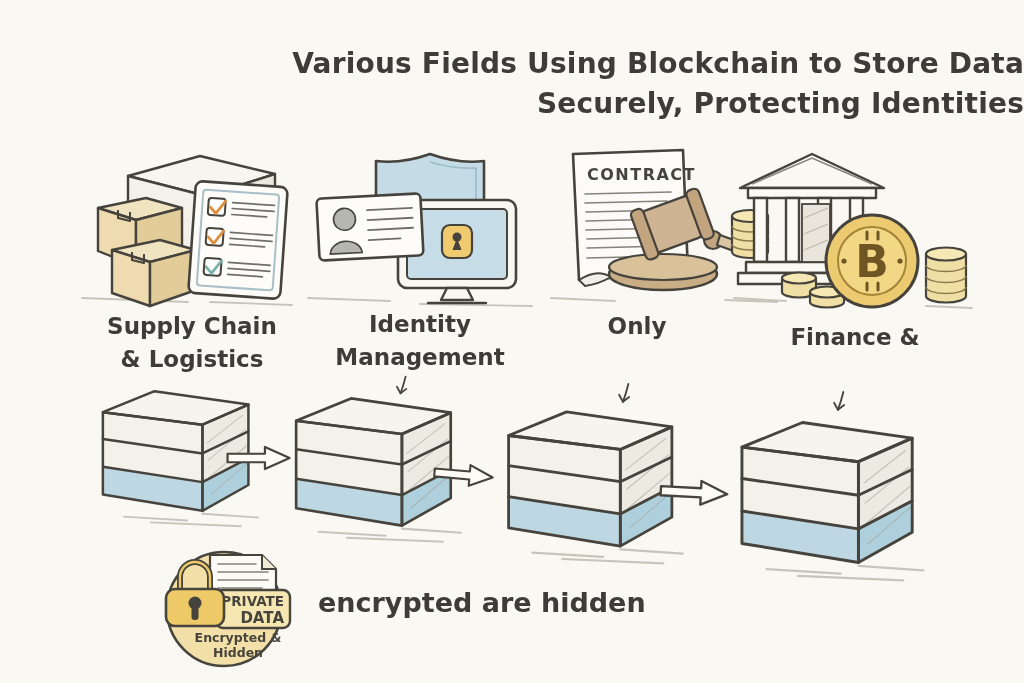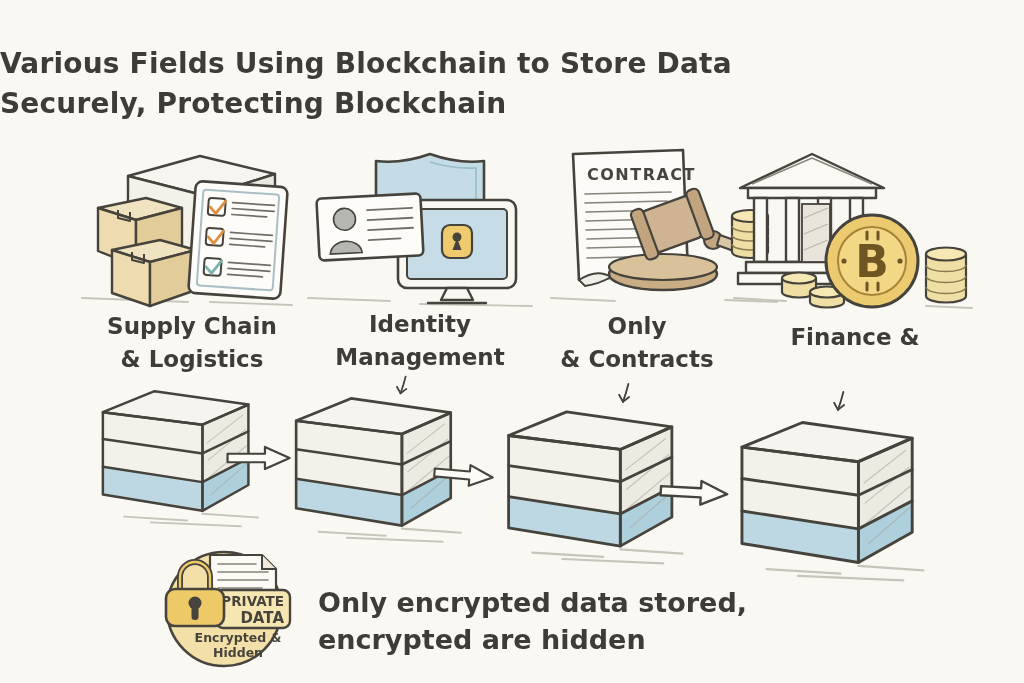--- a/index.html
+++ b/index.html
@@ -3,21 +3,21 @@
 <meta charset="utf-8">
 <style>
   html,body{margin:0;padding:0;background:#e8e6e0;}
   .canvas{
     position:relative;width:1024px;height:683px;overflow:hidden;
     background:#faf8f3;
     font-family:"DejaVu Sans","Liberation Sans",sans-serif;
     color:#3c3b37;
   }
   .title{
-    position:absolute;top:44px;left:0;width:1024px;text-align:left;
+    position:absolute;top:44px;left:0;width:1024px;text-align:right;
     font-size:28px;font-weight:700;line-height:40px;color:#3d3c38;letter-spacing:.2px;
   }
   .illu{position:absolute;}
   .caption{
     position:absolute;text-align:center;font-size:23px;font-weight:700;
     line-height:33px;color:#3d3c38;
   }
   .footer-note{
     position:absolute;left:318px;top:584px;font-size:27px;font-weight:700;
     line-height:37px;color:#3d3c38;
@@ -67,21 +67,21 @@
         <path d="M 9 26 L 17 20"></path>
       </g>
     </symbol>
   </defs>
 </svg>
 
 <div class="canvas">
 
   <div class="title">
     <div>Various Fields Using Blockchain to Store Data</div>
-    <div>Securely, Protecting Blockchain</div>
+    <div>Securely, Protecting Identities</div>
   </div>
 
   <svg class="illu" style="left:60px;top:148px" width="240" height="165" viewBox="0 0 240 165">
     <g stroke="#b3afa3" stroke-width="1.8" opacity=".7" stroke-linecap="round">
       <line x1="22" y1="150" x2="128" y2="154"></line>
         <line x1="150" y1="154" x2="232" y2="157"></line>
     </g>
     <g stroke="#45433c" stroke-width="2.4" stroke-linejoin="round">
       <polygon points="68,28 140,8 215,26 146,48" fill="#f7f5ef"></polygon>
       <polygon points="68,28 146,48 146,110 68,90" fill="#f3f1ea"></polygon>
@@ -255,21 +255,20 @@
   <div class="caption" style="left:82px;top:310px;width:220px">
     <span>Supply Chain</span><br>
     <span>&amp; Logistics</span>
   </div>
   <div class="caption" style="left:310px;top:308px;width:220px">
     <span>Identity</span><br>
     <span>Management</span>
   </div>
   <div class="caption" style="left:527px;top:310px;width:220px">
     <span>Only</span><br>
-    <span>&amp; Contracts</span>
   </div>
   <div class="caption" style="left:735px;top:321px;width:240px">
     <span>Finance &amp;</span><br>
   </div>
 
   <svg class="ptr-arrow" style="left:394px;top:372px" width="16" height="28" viewBox="0 0 22 32">
       <use href="#arrowDown"></use>
     </svg>
   <svg class="ptr-arrow" style="left:616px;top:378px" width="17" height="32" viewBox="0 0 22 32">
       <use href="#arrowDown"></use>
@@ -323,17 +322,16 @@
       <path d="M 28 45 L 28 32 A 15 15 0 0 1 58 32 L 58 45" fill="none" stroke="#eec968" stroke-width="2.4"></path>
       <rect x="14" y="44" width="58" height="37" rx="9" fill="#eec968" stroke="#46443c" stroke-width="2.6"></rect>
       <circle cx="43" cy="58" r="6.5" fill="#46443c"></circle>
       <rect x="39.5" y="61" width="7" height="14" rx="3" fill="#46443c"></rect>
     </g>
     <text x="86" y="97" text-anchor="middle" font-size="12.5" font-weight="bold" fill="#46443c">Encrypted &amp;</text>
     <text x="86" y="112" text-anchor="middle" font-size="12.5" font-weight="bold" fill="#46443c">Hidden</text>
   </svg>
 
   <div class="footer-note">
-    <div>Only encrypted data stored,</div>
     <div>encrypted are hidden</div>
   </div>
 
 </div>
 
 </body></html>

